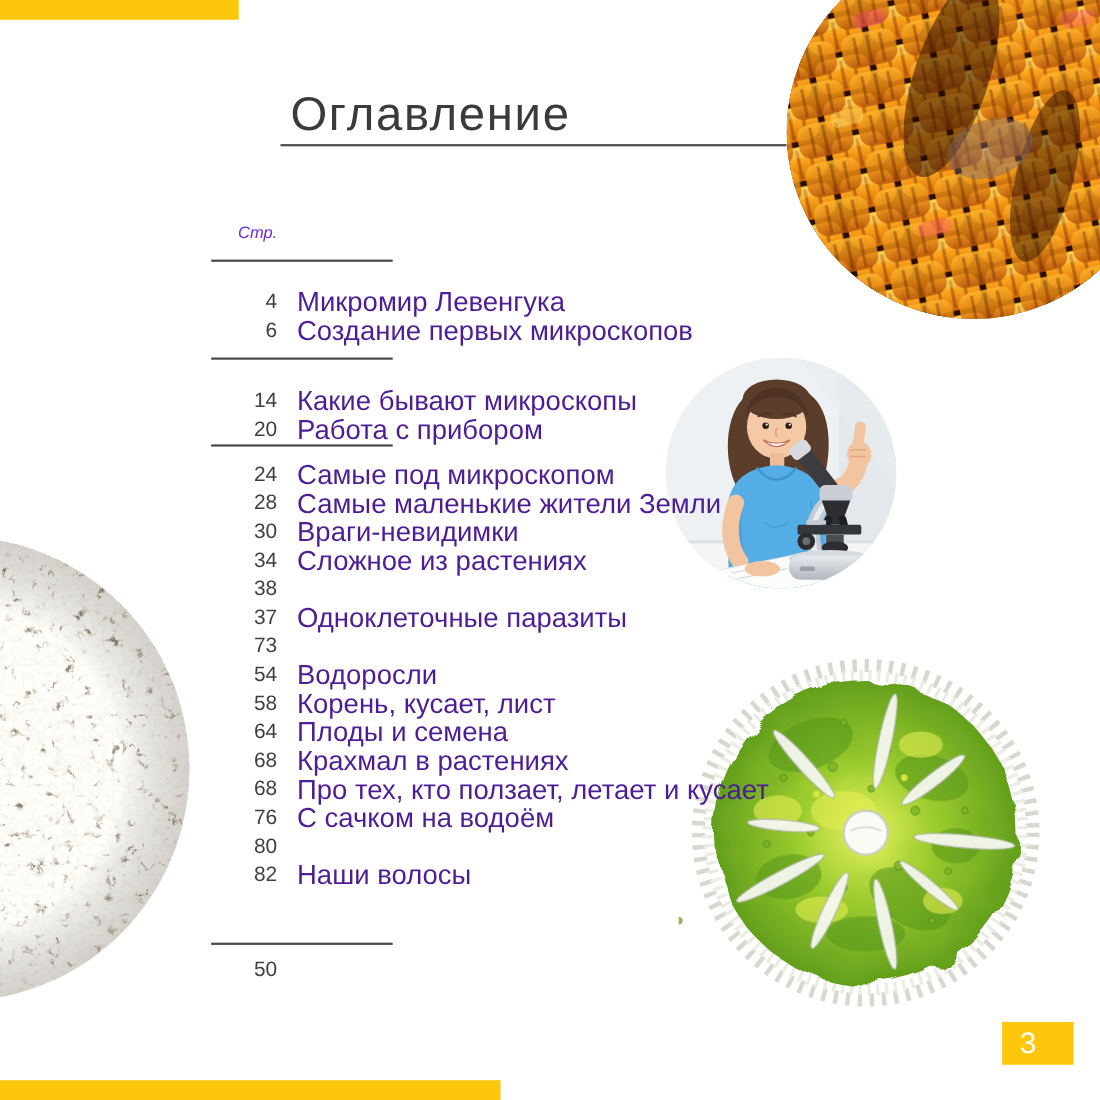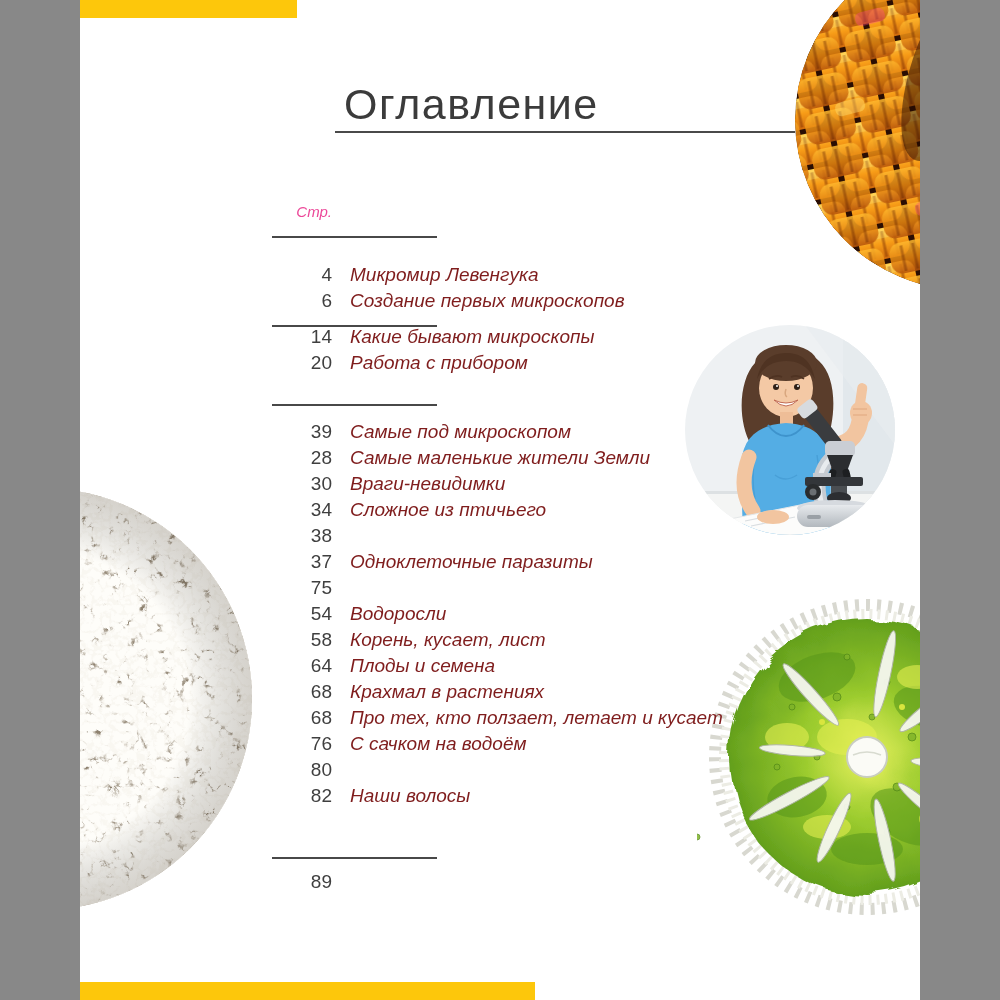--- a/index.html
+++ b/index.html
@@ -1,46 +1,46 @@
 <!DOCTYPE html>
 <html><head>
 <meta charset="utf-8">
 <style>
   html,body{margin:0;padding:0;background:#888;}
   .page{
-    position:relative;width:840px;height:1000px;background:#ffffff;
+    position:relative;width:1000px;height:1000px;background:#ffffff;
     overflow:hidden;font-family:"Liberation Sans",sans-serif;margin:0 auto;
   }
   
   .bar{position:absolute;background:#fdc70b;}
   .bar-top{left:0;top:0;width:217px;height:18px;}
   .bar-bottom{left:0;top:982px;width:455px;height:18px;}
   .pagenum-box{
     position:absolute;left:911px;top:929px;width:65px;height:39px;
     background:#fdc70b;color:#ffffff;font-size:27px;line-height:39px;
     padding-left:16px;box-sizing:border-box;font-weight:400;
   }
   
   .title{
     position:absolute;left:264px;top:80px;font-size:43px;letter-spacing:1.5px;
     color:#3b3b3b;font-weight:400;white-space:nowrap;
   }
   .title-rule{position:absolute;left:255px;top:131px;width:460px;height:2px;background:#4a4a4a;}
   
   .col-header{
     position:absolute;left:192px;top:203px;width:60px;text-align:right;
-    font-style:italic;font-size:15px;color:#ec4899;
+    font-style:italic;font-size:15px;color:#6d28d9;
   }
   .header-rule{position:absolute;left:192px;top:236px;width:165px;height:2px;background:#484848;}
   .divider{position:absolute;left:192px;width:165px;height:2px;background:#484848;}
   
   .toc-group{position:absolute;left:192px;}
   .toc-row{display:flex;height:26px;align-items:center;}
   .toc-num{width:60px;text-align:right;font-size:19px;color:#3f3f3f;flex:none;}
-  .toc-title{padding-left:18px;font-size:19px;color:#7f1d1d;white-space:nowrap;font-style:italic;}
+  .toc-title{padding-left:18px;font-size:25px;color:#4c1d95;white-space:nowrap;}
   
   .photo{position:absolute;overflow:hidden;border-radius:50%;}
   .photo svg{display:block;}
   .photo-butterfly{left:715px;top:-50px;width:340px;height:340px;}
   .photo-girl{left:605px;top:325px;width:210px;height:210px;}
   .photo-algae{left:617px;top:587px;width:340px;height:340px;border-radius:0;overflow:visible;}
   .photo-mesh{left:-251px;top:487px;width:424px;height:424px;}
 </style>
 </head>
 <body>
@@ -274,58 +274,58 @@
       <span class="toc-num">4</span>
       <span class="toc-title">Микромир Левенгука</span>
     </div>
     <div class="toc-row">
       <span class="toc-num">6</span>
       <span class="toc-title">Создание первых микроскопов</span>
     </div>
   </div>
   <div class="divider" style="top:325px"></div>
 
-  <div class="toc-group" style="top:324px">
+  <div class="toc-group" style="top:352px">
     <div class="toc-row">
       <span class="toc-num">14</span>
       <span class="toc-title">Какие бывают микроскопы</span>
     </div>
     <div class="toc-row">
       <span class="toc-num">20</span>
       <span class="toc-title">Работа с прибором</span>
     </div>
   </div>
   <div class="divider" style="top:404px"></div>
 
   <div class="toc-group" style="top:419px">
     <div class="toc-row">
-      <span class="toc-num">39</span>
+      <span class="toc-num">24</span>
       <span class="toc-title">Самые под микроскопом</span>
     </div>
     <div class="toc-row">
       <span class="toc-num">28</span>
       <span class="toc-title">Самые маленькие жители Земли</span>
     </div>
     <div class="toc-row">
       <span class="toc-num">30</span>
       <span class="toc-title">Враги-невидимки</span>
     </div>
     <div class="toc-row">
       <span class="toc-num">34</span>
-      <span class="toc-title">Сложное из птичьего</span>
+      <span class="toc-title">Сложное из растениях</span>
     </div>
     <div class="toc-row">
       <span class="toc-num">38</span>
     </div>
     <div class="toc-row">
       <span class="toc-num">37</span>
       <span class="toc-title">Одноклеточные паразиты</span>
     </div>
     <div class="toc-row">
-      <span class="toc-num">75</span>
+      <span class="toc-num">73</span>
     </div>
     <div class="toc-row">
       <span class="toc-num">54</span>
       <span class="toc-title">Водоросли</span>
     </div>
     <div class="toc-row">
       <span class="toc-num">58</span>
       <span class="toc-title">Корень, кусает, лист</span>
     </div>
     <div class="toc-row">
@@ -349,19 +349,19 @@
     </div>
     <div class="toc-row">
       <span class="toc-num">82</span>
       <span class="toc-title">Наши волосы</span>
     </div>
   </div>
   <div class="divider" style="top:857px"></div>
 
   <div class="toc-group" style="top:869px">
     <div class="toc-row">
-      <span class="toc-num">89</span>
+      <span class="toc-num">50</span>
     </div>
   </div>
 
   <div class="pagenum-box">3</div>
 
 </div>
 
 </body></html>

